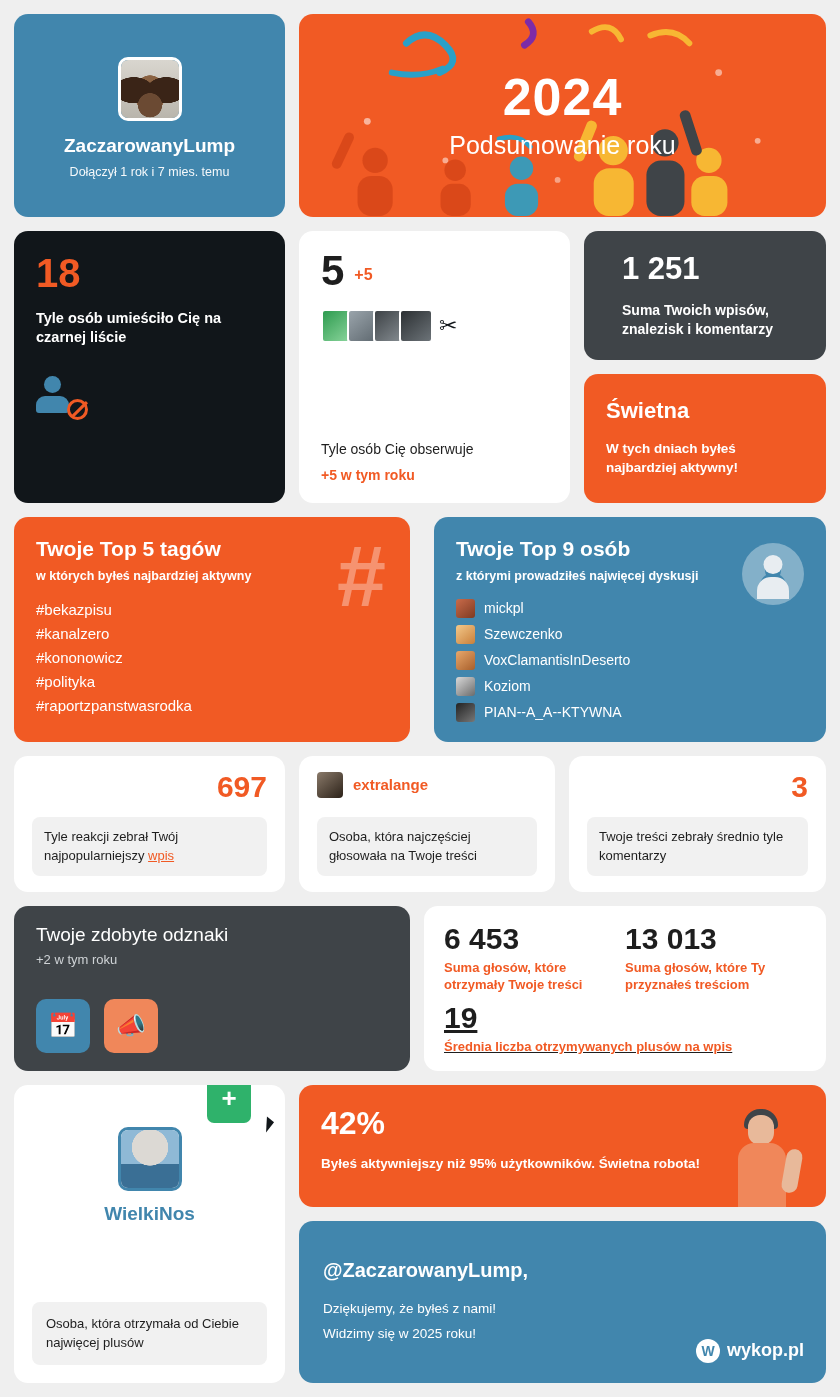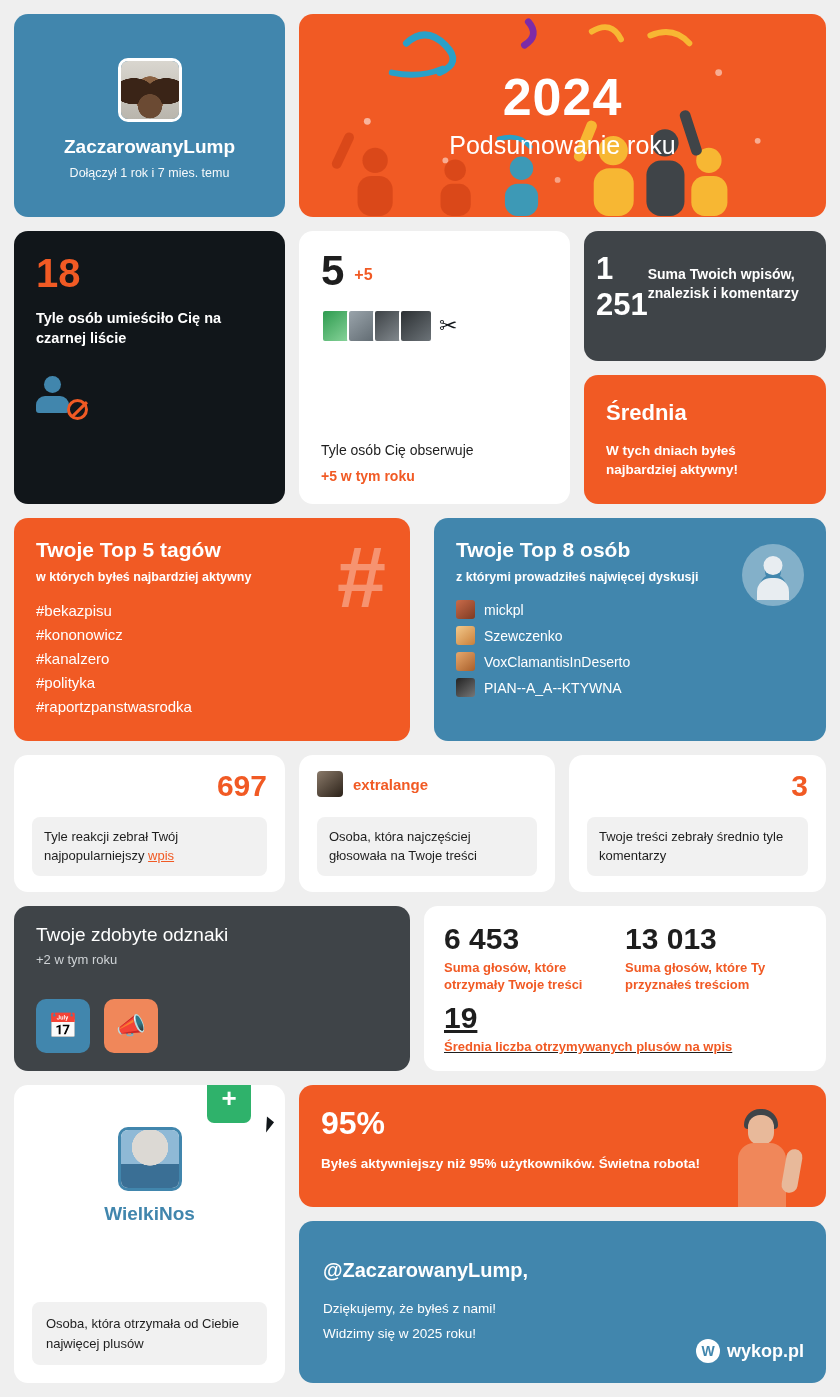--- a/index.html
+++ b/index.html
@@ -142,22 +142,22 @@
   .av-g1 { background: linear-gradient(140deg,#2e9b4f,#8ed79f); }
   .av-g2 { background: linear-gradient(140deg,#9aa4ab,#5d676e); }
   .av-g3 { background: linear-gradient(140deg,#3d4246,#888f94); }
   .av-g4 { background: linear-gradient(140deg,#2c3033,#6c7378); }
   .scissors { margin-left: 6px; font-size: 22px; color: #11161a; }
   .followers-desc { margin-top: auto; font-size: 14px; }
   .followers-growth { margin-top: 10px; font-size: 14px; font-weight: bold; color: #f15a24; }
 
   .right-col { flex: 1; display: flex; flex-direction: column; gap: 14px; }
   .sum-card {
-    background: #3f4448; color: #fff; padding: 20px 12px;
-    flex: 1; display: flex; justify-content: flex-end;
+    background: #3f4448; color: #fff; padding: 20px 38px;
+    flex: 1; display: flex; flex-direction: column; justify-content: center;
   }
   .sum-num { font-size: 31px; font-weight: bold; }
   .sum-desc { margin-top: 14px; font-size: 14px; font-weight: bold; line-height: 1.35; }
   .days-card {
     background: #f15a24; color: #fff; padding: 20px 22px;
     flex: 1; display: flex; flex-direction: column; justify-content: center;
   }
   .days-title { font-size: 22px; font-weight: bold; }
   .days-desc { margin-top: 16px; font-size: 13.5px; font-weight: bold; line-height: 1.4; }
 
@@ -414,59 +414,63 @@
       <div class="followers-desc">Tyle osób Cię obserwuje</div>
       <div class="followers-growth">+5 w tym roku</div>
     </div>
 
     <div class="right-col">
       <div class="card sum-card">
         <div class="sum-num">1 251</div>
         <div class="sum-desc">Suma Twoich wpisów, znalezisk i komentarzy</div>
       </div>
       <div class="card days-card">
-        <div class="days-title">Średnia</div>
+        <div class="days-title">Świetna</div>
         <div class="days-desc">W tych dniach byłeś najbardziej aktywny!</div>
       </div>
     </div>
   </div>
 
   <div class="row r3">
     <div class="card tags-card">
       <div class="card-title">Twoje Top 5 tagów</div>
       <div class="card-subtitle">w których byłeś najbardziej aktywny</div>
       <div class="hash-deco">#</div>
       <div class="tag-list">
         <div class="tag-item">#bekazpisu</div>
+        <div class="tag-item">#kanalzero</div>
         <div class="tag-item">#kononowicz</div>
-        <div class="tag-item">#kanalzero</div>
         <div class="tag-item">#polityka</div>
         <div class="tag-item">#raportzpanstwasrodka</div>
       </div>
     </div>
 
     <div class="card people-card">
-      <div class="card-title">Twoje Top 8 osób</div>
+      <div class="card-title">Twoje Top 9 osób</div>
       <div class="card-subtitle">z którymi prowadziłeś najwięcej dyskusji</div>
       <div class="person-deco">
         <div class="pd-head"></div>
           <div class="pd-body"></div>
       </div>
       <div class="people-list">
         <div class="person">
           <span class="p-av p-av1"></span>
           <span class="p-name">mickpl</span>
         </div>
         <div class="person">
           <span class="p-av p-av2"></span>
           <span class="p-name">Szewczenko</span>
         </div>
         <div class="person">
           <span class="p-av p-av3"></span>
           <span class="p-name">VoxClamantisInDeserto</span>
+        </div>
+        <div class="person">
+          <span class="p-av p-av4"></span>
+          <span class="p-name">Koziom</span>
         </div>
         <div class="person">
           <span class="p-av p-av5"></span>
           <span class="p-name">PIAN--A_A--KTYWNA</span>
         </div>
       </div>
     </div>
   </div>
 
   <div class="row r4">
@@ -525,21 +529,21 @@
       </div>
       <div class="plus-avatar-frame">
         <div class="plus-face"></div>
       </div>
       <div class="plus-name">WielkiNos</div>
       <div class="plus-inner">Osoba, która otrzymała od Ciebie najwięcej plusów</div>
     </div>
 
     <div class="right6">
       <div class="card percent-card">
-        <div class="percent-num">95%</div>
+        <div class="percent-num">42%</div>
         <div class="percent-desc">Byłeś aktywniejszy niż 95% użytkowników. Świetna robota!</div>
         <div class="percent-person">
           <div class="pp-hair"></div>
             <div class="pp-head"></div>
             <div class="pp-body"></div>
             <div class="pp-arm"></div>
         </div>
       </div>
 
       <div class="card thanks-card">

